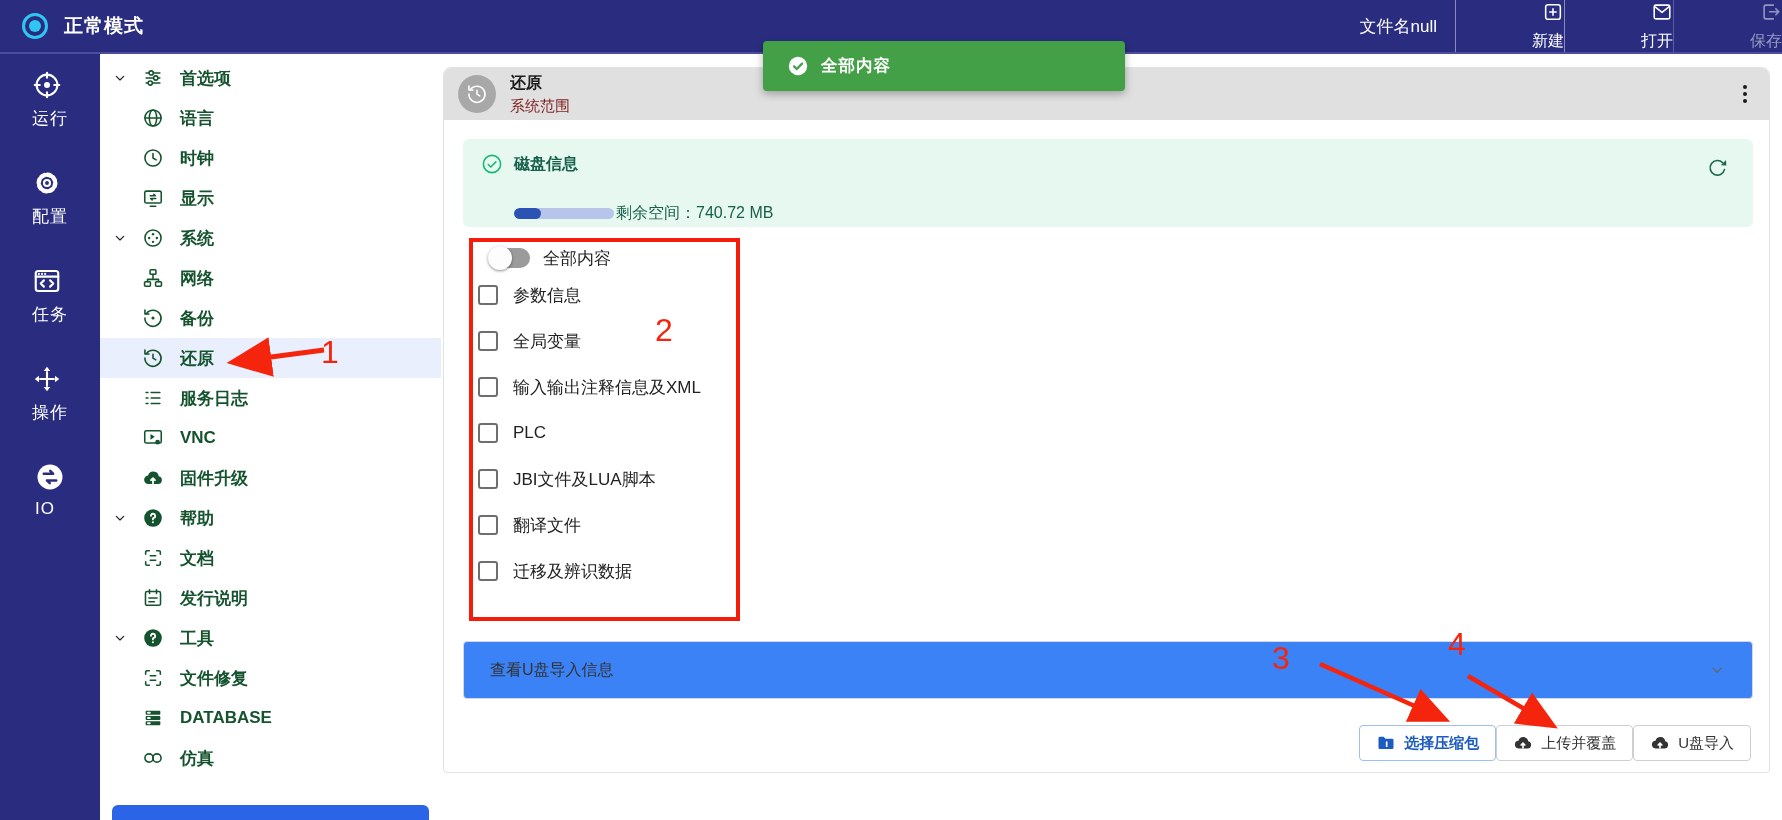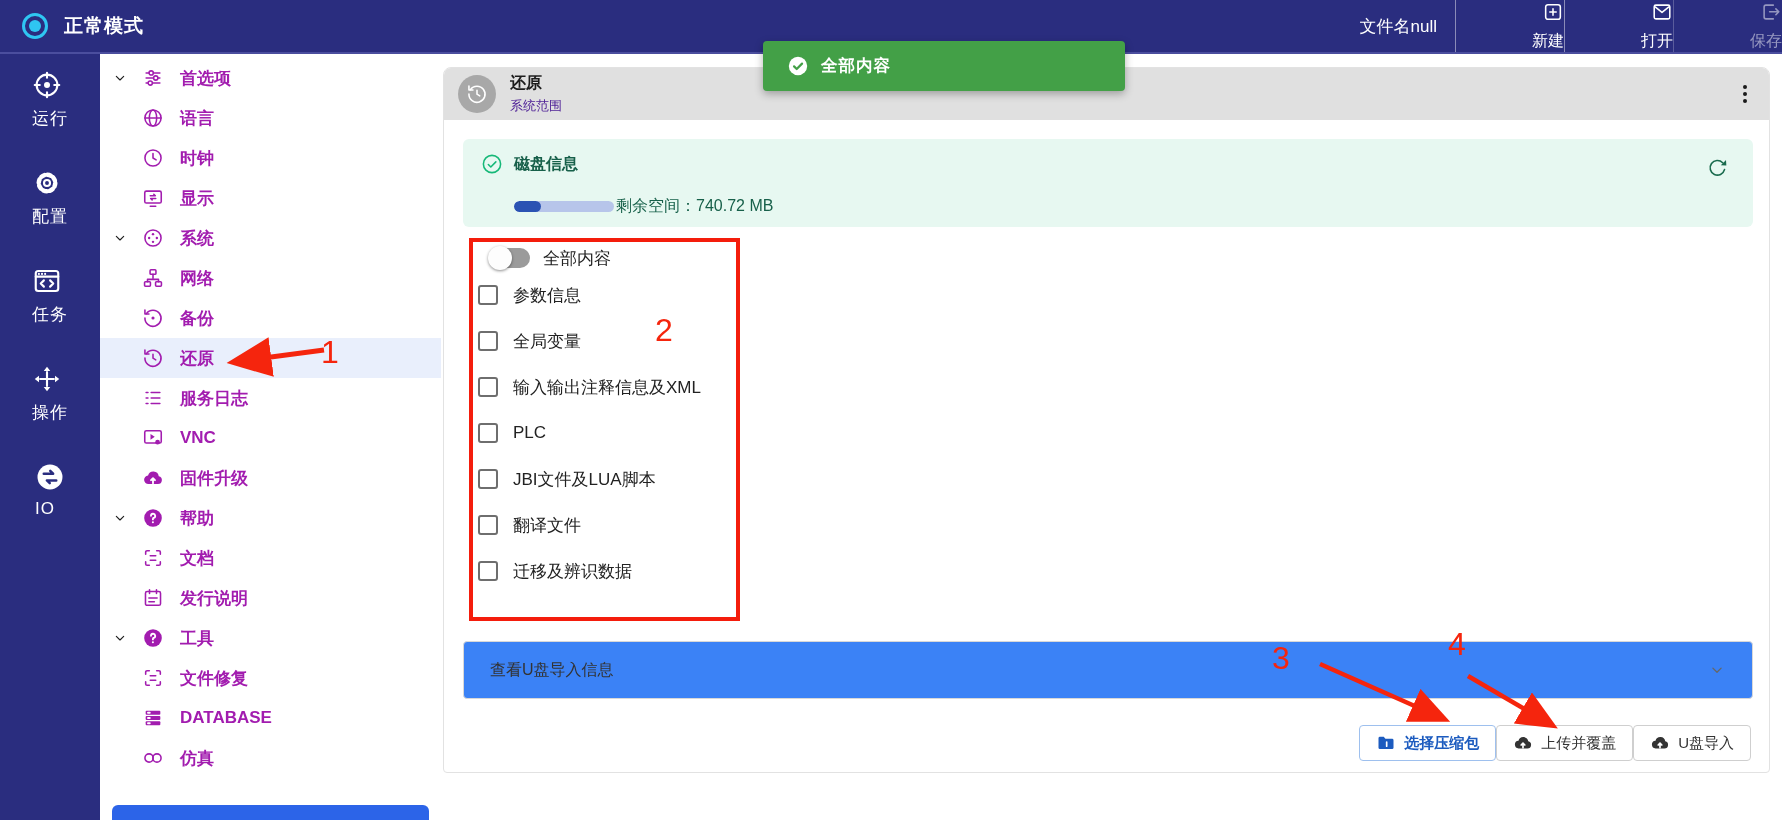--- a/index.html
+++ b/index.html
@@ -32,52 +32,52 @@
 
   
   .rail{position:absolute;top:54px;left:0;width:100px;bottom:0;background:#2a2d7f;color:#fff;
         display:flex;flex-direction:column;align-items:center;padding-top:16px;gap:38px;box-sizing:border-box}
   .rail-item{display:flex;flex-direction:column;gap:7px;cursor:pointer}
   .rail-ic{width:30px;height:30px}
   .rail-label{font-size:17px;letter-spacing:1px}
 
   
   .menu{position:absolute;top:54px;left:100px;width:341px;bottom:0;background:#fff;padding-top:4px;box-sizing:border-box}
-  .menu-item{height:40px;display:flex;align-items:center;color:#a21caf;font-size:17px;font-weight:600;
+  .menu-item{height:40px;display:flex;align-items:center;color:#14532d;font-size:17px;font-weight:600;
              cursor:pointer;padding-left:8px}
   .menu-item.active{background:#e9effc}
   .mi-chev{width:16px;height:16px;color:#1f1f1f;margin-left:4px;flex:none}
   .mi-chev-space{width:16px;margin-left:4px;flex:none}
   .mi-ic{width:22px;height:22px;margin-left:14px;flex:none}
   .mi-label{margin-left:16px;white-space:nowrap}
   .menu-footer-btn{position:absolute;left:12px;width:317px;top:751px;height:26px;border-radius:6px;background:#2c64e8;cursor:pointer}
 
   
   .main{position:absolute;top:54px;left:441px;right:0;bottom:0;background:#fff}
   .card{position:absolute;left:2px;top:13px;width:1327px;height:706px;border:1px solid #e2e2e2;
         border-radius:8px 8px 4px 4px;background:#fff;box-sizing:border-box}
   .card-head{height:52px;background:#e0e0e0;border-radius:7px 7px 0 0;display:flex;align-items:center;
              padding:0 14px;position:relative}
   .avatar{width:38px;height:38px;border-radius:50%;background:#a8a8a8;color:#fff;display:flex;
           align-items:center;justify-content:center;flex:none}
   .av-ic{width:22px;height:22px}
   .head-text{margin-left:14px}
   .ph-title{font-size:16px;font-weight:700;color:#1d1d1d}
-  .ph-sub{font-size:13px;color:#4c1d95;margin-top:3px}
+  .ph-sub{font-size:15px;color:#7f1d1d;margin-top:3px}
   .kebab{position:absolute;right:18px;top:50%;transform:translateY(-50%);display:flex;flex-direction:column;gap:3px;cursor:pointer;padding:4px}
   .kebab i{width:4px;height:4px;background:#1a1a1a;border-radius:50%}
 
   
   .disk{position:absolute;left:19px;top:71px;width:1290px;height:88px;background:#e7f8f1;border-radius:6px;
         padding:14px 18px;box-sizing:border-box}
   .disk-row1{display:flex;align-items:center;gap:11px}
   .disk-ic{width:22px;height:22px;color:#16b878}
   .disk-title{font-size:16px;font-weight:700;color:#17604a}
   .refresh{position:absolute;right:24px;top:18px;width:23px;height:23px;color:#1a6b4e;cursor:pointer}
-  .disk-row2{display:flex;align-items:center;margin-top:21px;margin-left:33px}
+  .disk-row2{display:flex;align-items:center;margin-top:28px;margin-left:33px}
   .progress{width:100px;height:11px;border-radius:6px;background:#b7c5ea;overflow:hidden}
   .progress i{display:block;height:100%;background:#2b53b3;border-radius:6px}
   .remaining{font-size:16px;color:#17604a;font-weight:500;margin-left:2px}
 
   
   .redbox{position:absolute;left:25px;top:170px;width:271px;height:383px;border:4px solid #f41d0c;
           box-sizing:border-box;padding:4px 0 0 3px}
   .tglrow{display:flex;align-items:center;gap:13px;margin-left:14px;height:24px}
   .switch{width:40px;height:20px;border-radius:10px;background:#9b9b9b;position:relative;cursor:pointer;flex:none}
   .switch::before{content:"";position:absolute;left:-2px;top:-2px;width:24px;height:24px;border-radius:50%;

